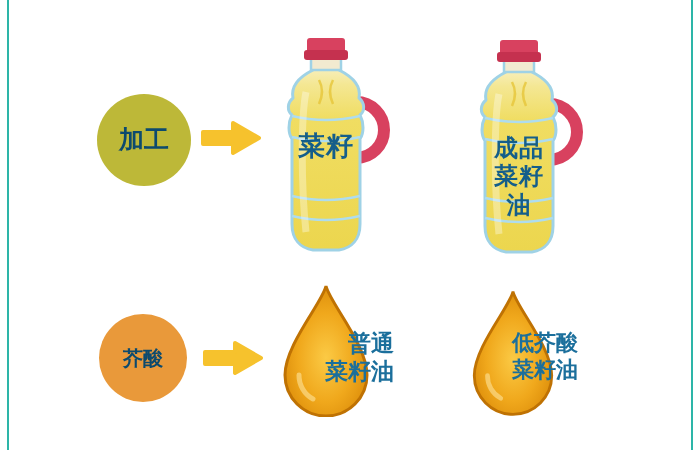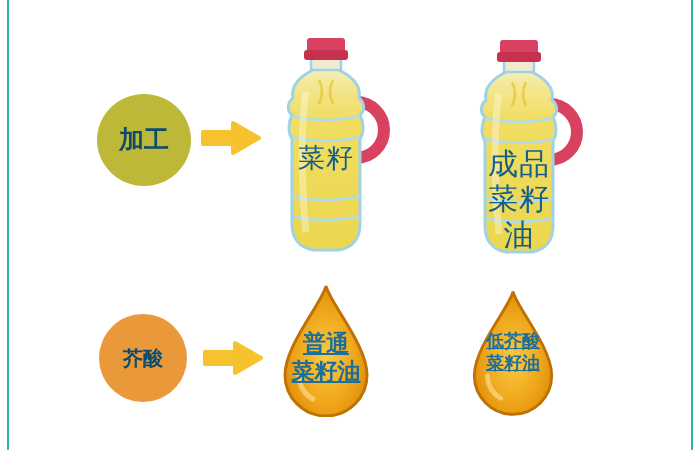--- a/index.html
+++ b/index.html
@@ -21,35 +21,35 @@
   .arrow{position:absolute;line-height:0;}
   .arrow1{left:201px;top:119px;}
   .arrow2{left:203px;top:339px;}
 
   .bottle{position:absolute;width:134px;height:226px;}
   .bottle1{left:259px;top:36px;}
   .bottle2{left:452px;top:38px;}
   .bottle svg,.droplet svg{width:100%;height:100%;display:block;}
 
   .bottle-label{
-    position:absolute;left:0;right:0;text-align:center;font-weight:normal;
-    color:#145e8a;font-size:27px;line-height:1.18;letter-spacing:1px;margin-top:12px;
+    position:absolute;left:0;right:0;text-align:center;font-weight:bold;
+    color:#145e8a;font-size:27px;line-height:1.18;letter-spacing:1px;
   }
   .bottle1 .bottle-label{top:94px;}
-  .bottle2 .bottle-label{top:96px;font-size:30px;}
+  .bottle2 .bottle-label{top:96px;font-size:24px;}
 
   .droplet{position:absolute;}
   .droplet1{left:272px;top:283px;width:108px;height:134px;}
   .droplet2{left:462px;top:288px;width:102px;height:128px;}
   .droplet-label{
-    position:absolute;left:-14px;right:-14px;text-align:center;font-weight:bold;
-    color:#1b6f9c;font-size:23px;line-height:1.22;text-decoration:underline;
+    position:absolute;left:-14px;right:-14px;text-align:right;font-weight:bold;
+    color:#1b6f9c;font-size:23px;line-height:1.22;
   }
   .droplet1 .droplet-label{top:46px;}
-  .droplet2 .droplet-label{top:42px;font-size:18px;}
+  .droplet2 .droplet-label{top:42px;font-size:22px;}
 
   .line{display:block;}
 </style>
 </head>
 <body>
 
 <div class="canvas">
 
   <svg width="0" height="0" style="position:absolute" aria-hidden="true">
     <defs>

